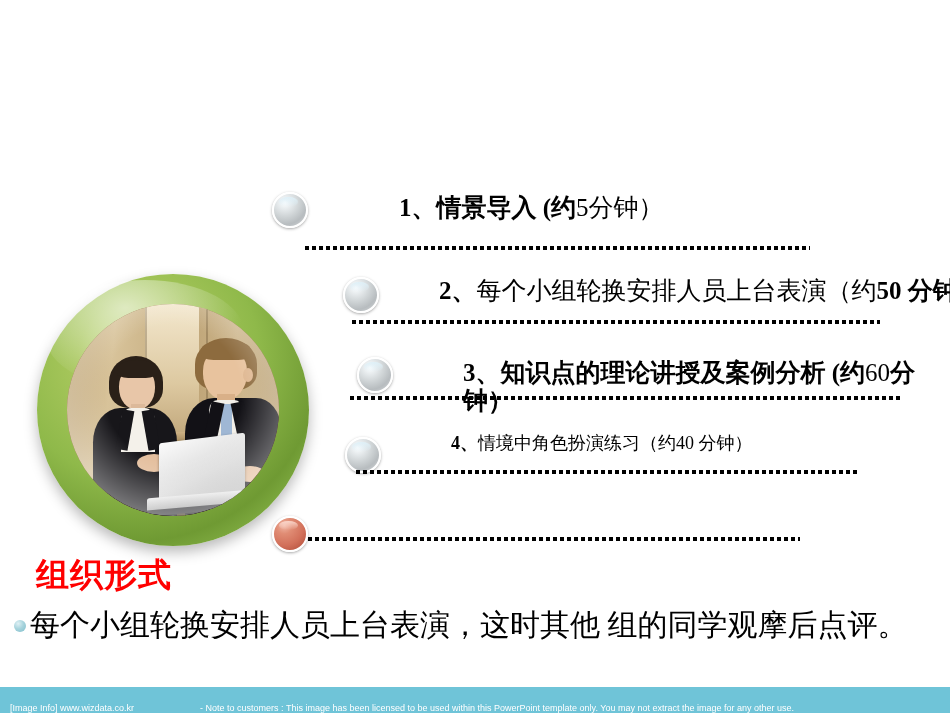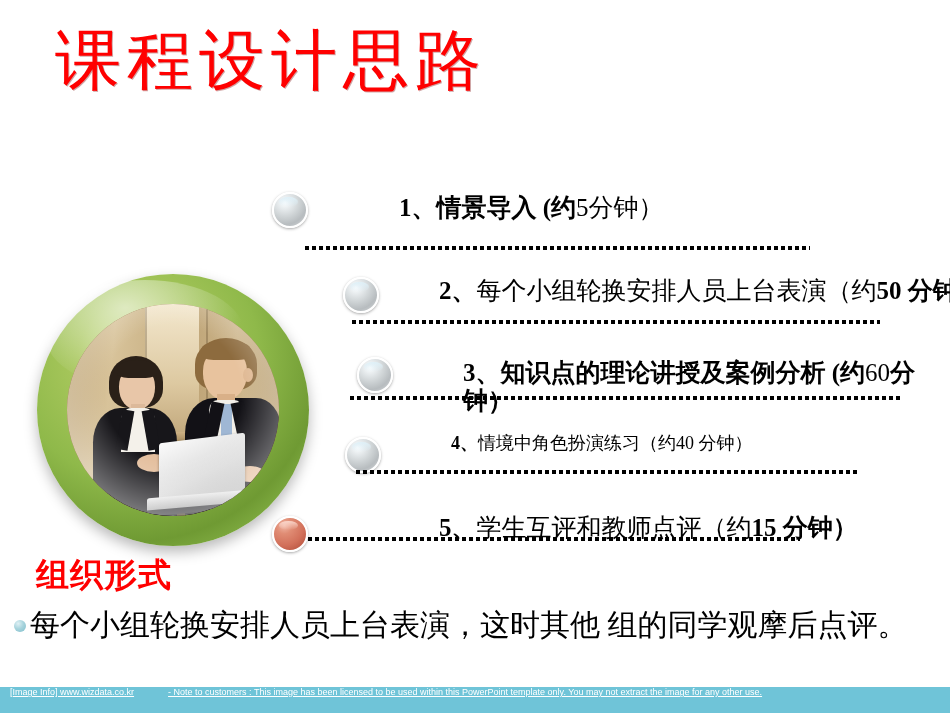--- a/index.html
+++ b/index.html
@@ -158,33 +158,32 @@
   }
   #org-text{
     font-family:"Liberation Serif","DejaVu Serif",serif;
     font-size:30px;color:#000;white-space:nowrap;line-height:1.25;
   }
 
   
   #footer{
     position:absolute;left:0;bottom:0;width:950px;height:26px;
     background:#6fc4d8;
-    display:flex;align-items:flex-start;
+    display:flex;align-items:flex-end;
     font-family:"Liberation Sans","DejaVu Sans",sans-serif;
-    color:#ffffff;font-size:9px;text-decoration:underline;
+    color:#ffffff;font-size:9px;
   }
   #footer .fleft{margin-left:10px;white-space:nowrap;}
-  #footer .fright{margin-left:34px;white-space:nowrap;}
+  #footer .fright{margin-left:66px;white-space:nowrap;}
 </style>
 </head>
 <body>
 
 <div id="slide">
 
-  <div id="title">课程设计思路</div>
 
   <div id="photo-wrap">
     <div id="photo-ring"></div>
     <div id="photo-inner">
       <div class="scene">
         <div class="wall-l"></div>
         <div class="wall-c"></div>
         <div class="wall-r"></div>
         <div class="wall-seam" style="left:78px"></div>
         <div class="wall-seam" style="left:139px"></div>
@@ -232,21 +231,20 @@
   <div class="sphere silver" style="left:357px;top:357px;"></div>
   <div class="dotline" style="left:350px;top:396px;width:550px;"></div>
   <div class="step" id="step3"><span class="b">3、</span><span class="b">知识点的理论讲授及案例分析 (约</span><span class="n">60</span><span class="b">分钟）</span></div>
 
   <div class="sphere silver" style="left:345px;top:437px;"></div>
   <div class="dotline" style="left:356px;top:470px;width:504px;"></div>
   <div class="step" id="step4"><span class="b">4、</span><span class="n">情境中角色扮演练习（约</span><span class="n">40 分钟）</span></div>
 
   <div class="sphere salmon" style="left:272px;top:516px;"></div>
   <div class="dotline" style="left:308px;top:537px;width:492px;"></div>
-  <div class="step" id="step5"><span class="b">5、</span><span class="n">学生互评和教师点评（约</span><span class="b">15 分钟）</span></div>
 
   <div id="org-line">
     <div id="org-bullet"></div>
     <div id="org-text">每个小组轮换安排人员上台表演，这时其他 组的同学观摩后点评。</div>
   </div>
   <div id="org-title">组织形式</div>
 
   <div id="footer">
     <div class="fleft">[Image Info]  www.wizdata.co.kr</div>
     <div class="fright">- Note to customers : This image has been licensed to be used within this PowerPoint template only.  You may not extract the image for any other use.</div>

